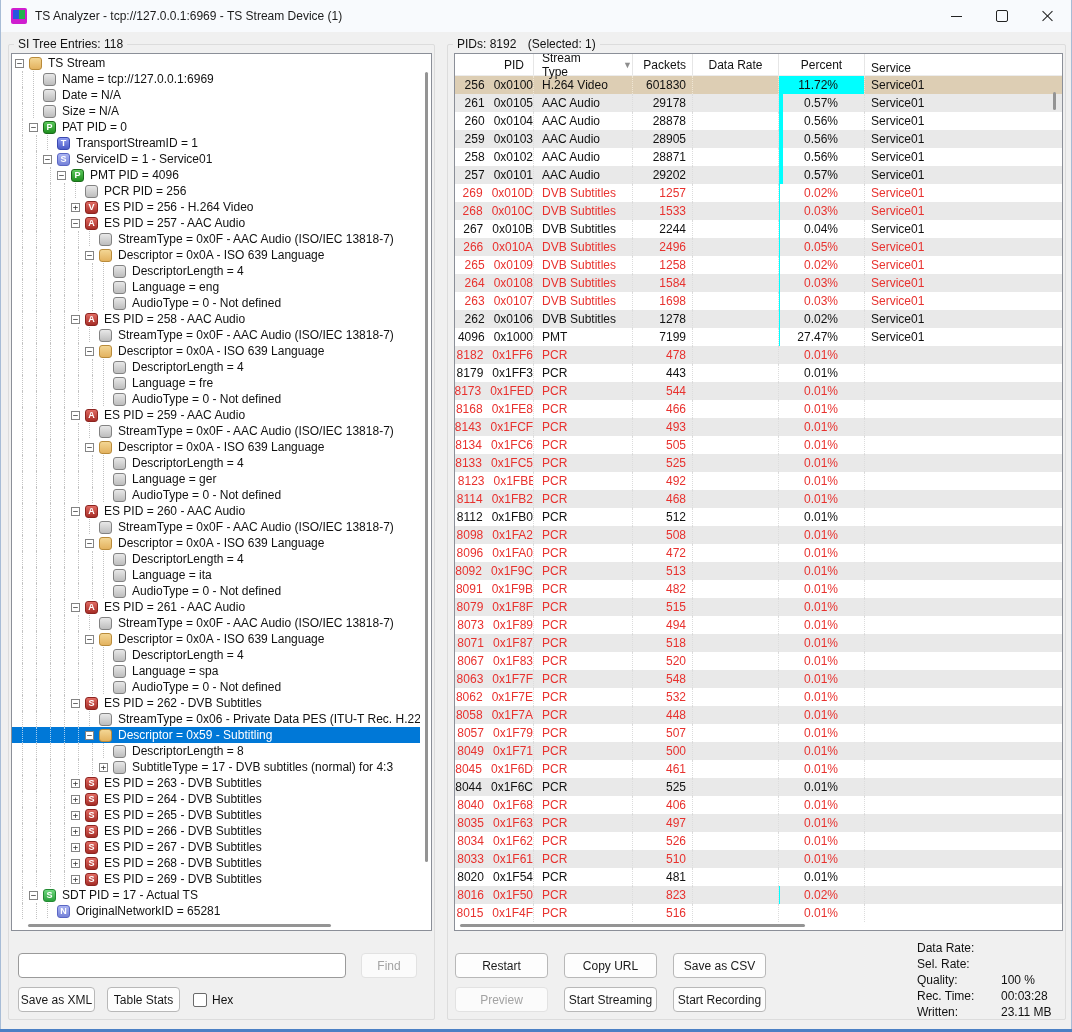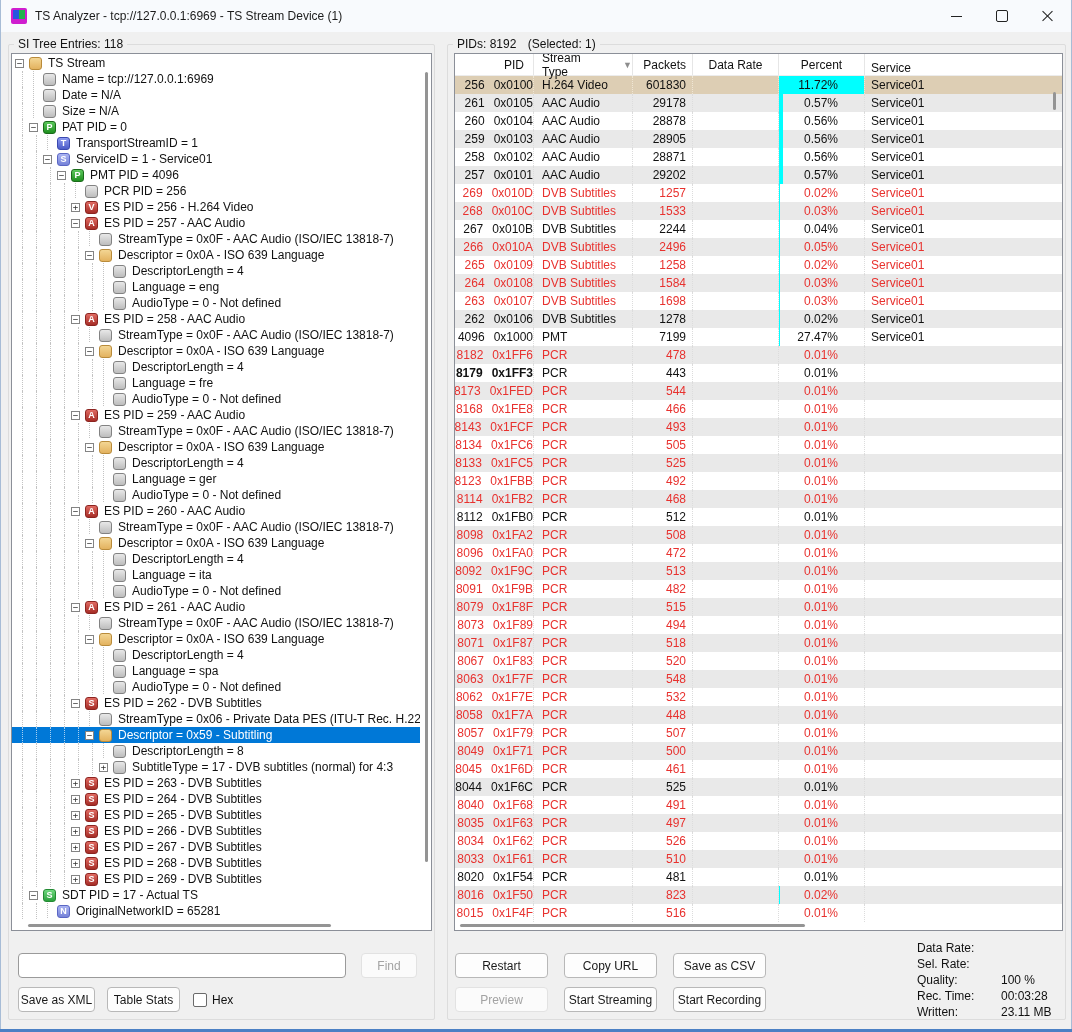--- a/index.html
+++ b/index.html
@@ -65,21 +65,21 @@
   .hcell{box-sizing:border-box;height:100%;display:flex;align-items:center;font-size:12px;flex:none;}
   .hcell+.hcell{border-left:1px solid #e6e6e6;}
   .sort-arrow{margin-left:14px;font-size:9px;color:#8d8d8d;}
   .lv-row{display:flex;height:18px;box-sizing:border-box;}
   .lv-row.alt{background:#e9e9e9;}
   .lv-row.selrow{background:#ddceb4;}
   .cell{box-sizing:border-box;flex:none;display:flex;align-items:center;font-size:12px;height:18px;overflow:hidden;white-space:nowrap;}
   .lv-row .cell+.cell{border-left:1px dotted #dcdcdc;}
   .lv-row.selrow .cell+.cell{border-left:1px dotted #efe6d4;}
   .red{color:#e8312e;}
-  .c-pid{justify-content:flex-end;}
+  .c-pid{justify-content:center;}
   .pid-dec{display:inline-block;width:40px;text-align:right;}
   .pid-hex{margin-left:9px;}
   .c-type{padding-left:8px;}
   .c-pkts{justify-content:flex-end;padding-right:6px;}
   .c-pct{position:relative;justify-content:flex-end;padding-right:26px;}
   .bar{position:absolute;left:0;top:0;bottom:0;background:#00ffff;}
   .pct-text{position:relative;}
   .c-svc{padding-left:6px;}
   .hc-pid{justify-content:center;}
   .hc-type{padding-left:8px;}
@@ -894,21 +894,21 @@
           <div class="cell c-type red" style="width: 99px;">PCR</div>
           <div class="cell c-pkts red" style="width: 60px;">478</div>
           <div class="cell red" style="width: 86px;"></div>
           <div class="cell c-pct red" style="width: 86px;">
             <span class="bar" style="width: 0.0853242%;"></span>
             <span class="pct-text">0.01%</span>
           </div>
           <div class="cell c-svc red" style="width: 181px;"></div>
         </div>
         <div class="lv-row">
-          <div class="cell c-pid" style="width: 78px; font-weight: bold;">
+          <div class="cell c-pid" style="width: 78px;">
             <span class="pid-dec">8179</span>
             <span class="pid-hex">0x1FF3</span>
           </div>
           <div class="cell c-type" style="width: 99px;">PCR</div>
           <div class="cell c-pkts" style="width: 60px;">443</div>
           <div class="cell" style="width: 86px;"></div>
           <div class="cell c-pct" style="width: 86px;">
             <span class="bar" style="width: 0.0853242%;"></span>
             <span class="pct-text">0.01%</span>
           </div>
@@ -1235,21 +1235,21 @@
             <span class="pct-text">0.01%</span>
           </div>
           <div class="cell c-svc" style="width: 181px;"></div>
         </div>
         <div class="lv-row">
           <div class="cell c-pid red" style="width: 78px;">
             <span class="pid-dec">8040</span>
             <span class="pid-hex">0x1F68</span>
           </div>
           <div class="cell c-type red" style="width: 99px;">PCR</div>
-          <div class="cell c-pkts red" style="width: 60px;">491</div>
+          <div class="cell c-pkts red" style="width: 60px;">406</div>
           <div class="cell red" style="width: 86px;"></div>
           <div class="cell c-pct red" style="width: 86px;">
             <span class="bar" style="width: 0.0853242%;"></span>
             <span class="pct-text">0.01%</span>
           </div>
           <div class="cell c-svc red" style="width: 181px;"></div>
         </div>
         <div class="lv-row alt">
           <div class="cell c-pid red" style="width: 78px;">
             <span class="pid-dec">8035</span>

